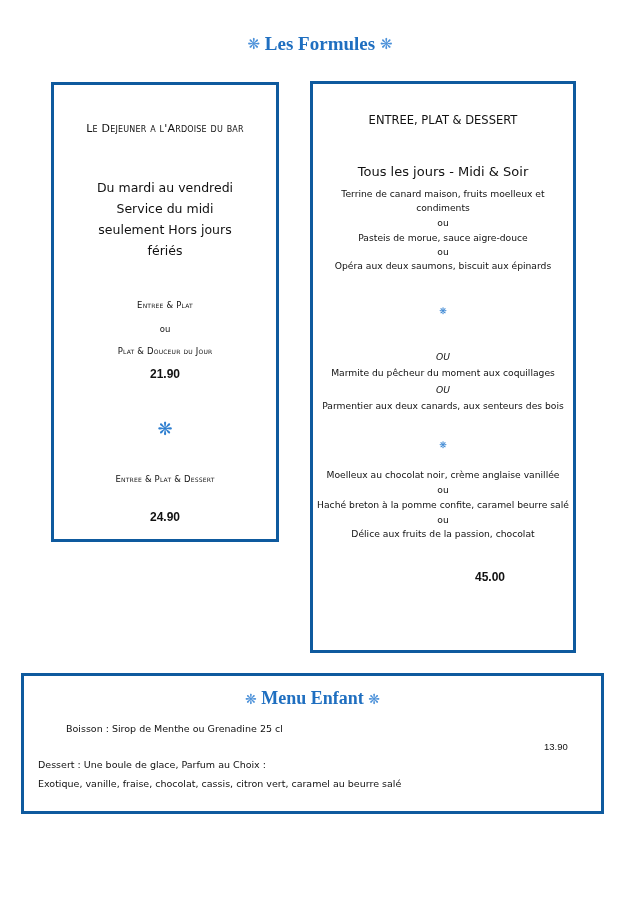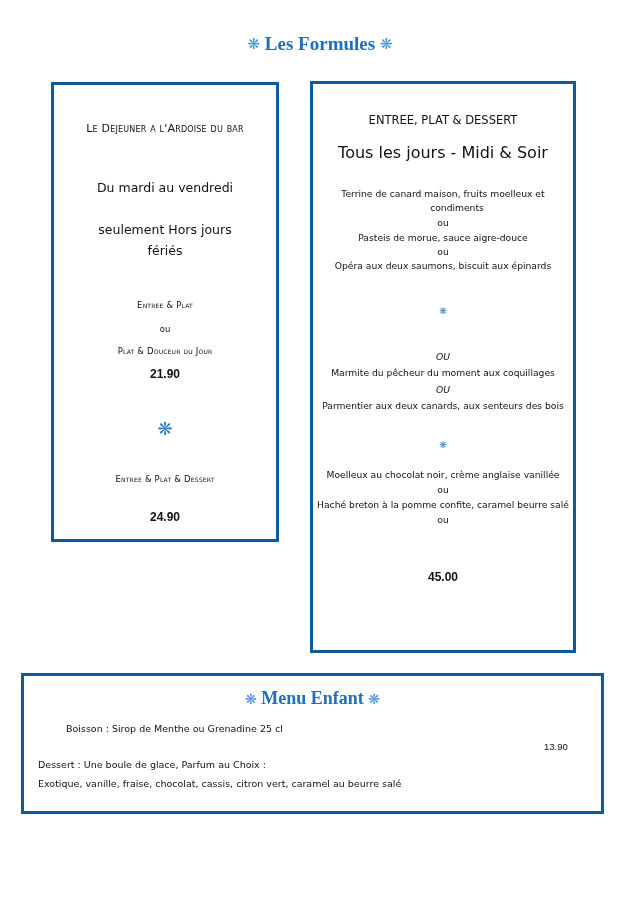--- a/index.html
+++ b/index.html
@@ -13,71 +13,73 @@
   .box-right { left:310px; top:81px; width:266px; height:572px; }
   .box-kids { left:21px; top:673px; width:583px; height:141px; }
   .c { position:absolute; left:0; width:100%; text-align:center; white-space:nowrap; }
   .sc { font-variant: small-caps; letter-spacing:0.2px; }
   .l-head { top:37px; font-size:11px; }
   .l-days { font-size:12.5px; line-height:21px; }
   .l-small { font-size:8.5px; }
   .price { font-family:"Liberation Sans", sans-serif; font-weight:bold; font-size:12px; }
   .flake-blue { color:#2f7fd0; }
   .r-head { top:29px; font-size:11.5px; }
-  .r-sub { top:59px; font-size:16px; }
+  .r-sub { top:80px; font-size:13px; }
   .dish { font-size:9.2px; line-height:14px; }
   .kids-title { position:absolute; top:12px; left:0; width:100%; text-align:center;
                 font-family:"Liberation Serif", serif; font-weight:bold; font-size:18px; color:#1f6fc0; }
   .kids-title .flake { font-size:14px; color:#4a90d9; font-weight:normal; }
   .kline { position:absolute; left:14px; font-size:9.5px; white-space:nowrap; }
   .kprice { position:absolute; left:520px; font-size:9.5px; font-family:"Liberation Sans", sans-serif; }
 </style>
 </head>
 <body>
 
 <div class="title">
   <span class="flake">❋</span>
   <span>Les Formules</span>
   <span class="flake">❋</span>
 </div>
 
 <div class="box box-left">
   <div class="c sc l-head">Le Dejeuner a l'Ardoise du bar</div>
   <div class="c l-days" style="top:92px;">Du mardi au vendredi</div>
+  <div class="c l-days" style="top:113px;">Service du midi</div>
   <div class="c l-days" style="top:134px;">seulement Hors jours</div>
   <div class="c l-days" style="top:155px;">fériés</div>
   <div class="c sc l-small" style="top:215px;">Entree &amp; Plat</div>
   <div class="c l-small" style="top:239px;">ou</div>
   <div class="c sc l-small" style="top:261px;">Plat &amp; Douceur du Jour</div>
   <div class="c price" style="top:282px;">21.90</div>
   <div class="c flake-blue" style="top:333px;font-size:18px;">❋</div>
   <div class="c sc l-small" style="top:389px;">Entree &amp; Plat &amp; Dessert</div>
   <div class="c price" style="top:425px;">24.90</div>
 </div>
 
 <div class="box box-right">
   <div class="c r-head">ENTREE, PLAT &amp; DESSERT</div>
   <div class="c r-sub">Tous les jours - Midi &amp; Soir</div>
   <div class="c dish" style="top:103px;">Terrine de canard maison, fruits moelleux et</div>
-  <div class="c dish" style="top:117px;padding-left:14px;">condiments</div>
+  <div class="c dish" style="top:117px;">condiments</div>
   <div class="c dish" style="top:132px;">ou</div>
   <div class="c dish" style="top:147px;">Pasteis de morue, sauce aigre-douce</div>
   <div class="c dish" style="top:161px;">ou</div>
   <div class="c dish" style="top:175px;">Opéra aux deux saumons, biscuit aux épinards</div>
   <div class="c flake-blue" style="top:222px;font-size:9px;">❋</div>
   <div class="c dish" style="top:266px;font-style:italic;">OU</div>
   <div class="c dish" style="top:282px;">Marmite du pêcheur du moment aux coquillages</div>
   <div class="c dish" style="top:299px;font-style:italic;">OU</div>
   <div class="c dish" style="top:315px;">Parmentier aux deux canards, aux senteurs des bois</div>
   <div class="c flake-blue" style="top:356px;font-size:9px;">❋</div>
   <div class="c dish" style="top:384px;">Moelleux au chocolat noir, crème anglaise vanillée</div>
   <div class="c dish" style="top:399px;">ou</div>
   <div class="c dish" style="top:414px;">Haché breton à la pomme confite, caramel beurre salé</div>
   <div class="c dish" style="top:429px;">ou</div>
-  <div class="c price" style="top:486px;">45.00</div>
+  <div class="c dish" style="top:443px;">Délice aux fruits de la passion, chocolat</div>
+  <div class="c price" style="top:486px;padding-left:47px;">45.00</div>
 </div>
 
 <div class="box box-kids">
   <div class="kids-title">
     <span class="flake">❋</span>
     <span>Menu Enfant</span>
     <span class="flake">❋</span>
   </div>
   <div class="kline" style="top:47px;margin-left:28px;">Boisson : Sirop de Menthe ou Grenadine 25 cl</div>
   <div class="kprice" style="top:65px;">13.90</div>

